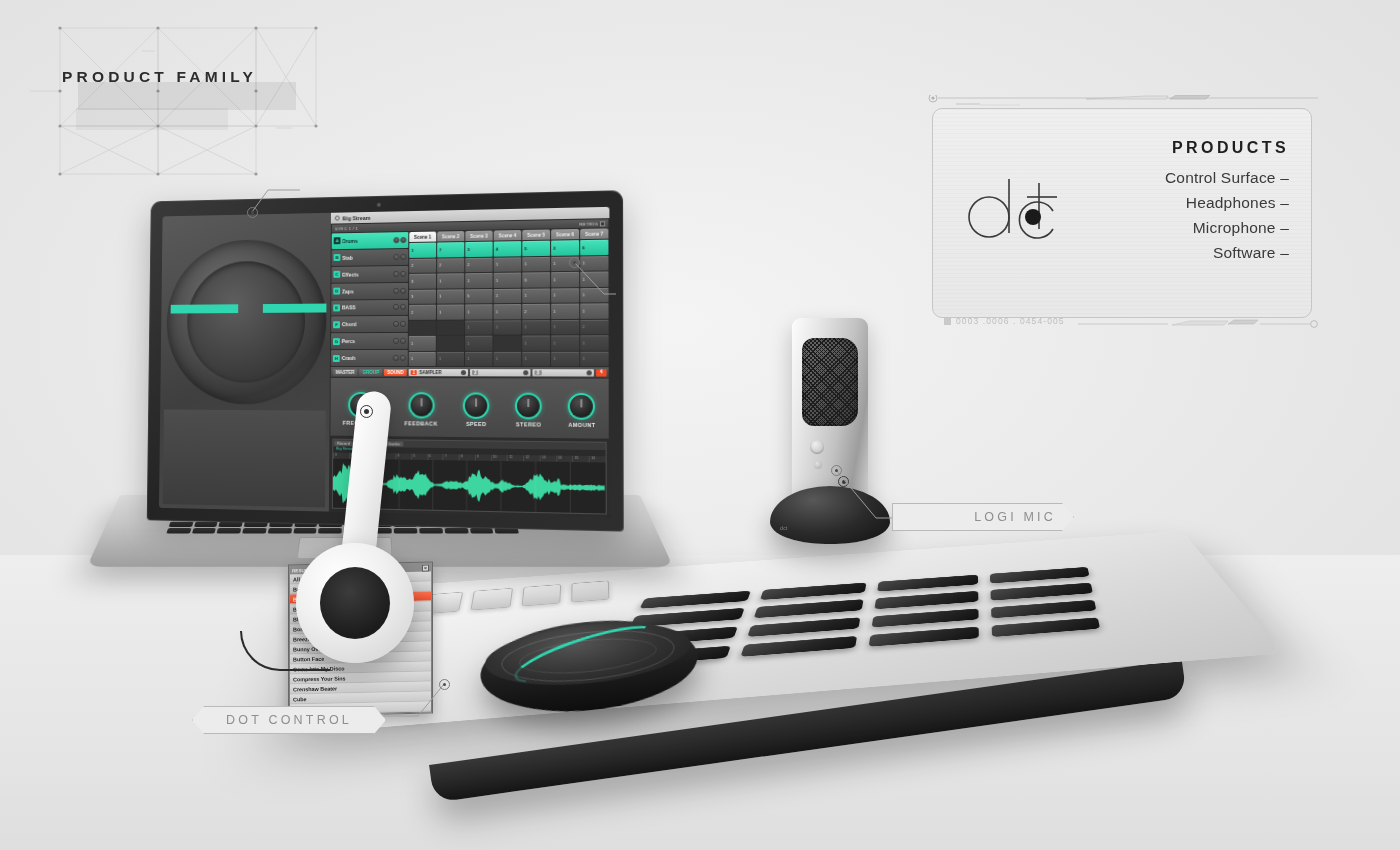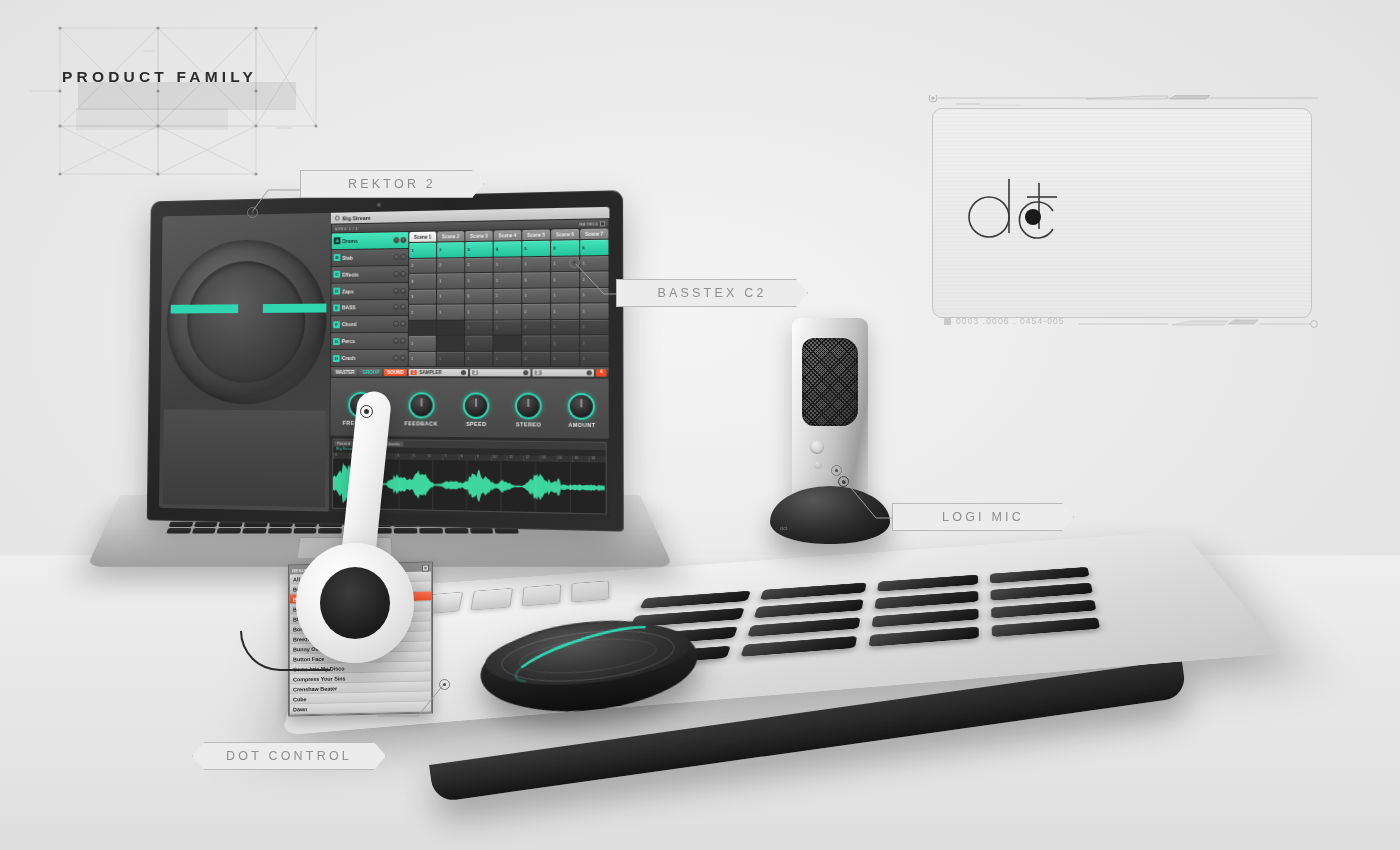--- a/index.html
+++ b/index.html
@@ -522,20 +522,27 @@
       <svg width="110" height="80" viewBox="0 0 110 80">
         <g fill="none" stroke="#3a3a3a" stroke-width="1.6">
           <circle cx="28" cy="46" r="20"></circle>
           <line x1="48" y1="8" x2="48" y2="62"></line>
           <path d="M92 40 a18 18 0 1 0 0 18" stroke-width="1.6"></path>
           <line x1="78" y1="12" x2="78" y2="58"></line>
           <line x1="66" y1="26" x2="96" y2="26"></line>
         </g>
         <circle cx="72" cy="46" r="8" fill="#1a1a1a"></circle>
       </svg>
+    </div>
+    <div class="prod-list">
+      <div class="prod-head">PRODUCTS</div>
+      <div class="prod-item">Control Surface –</div>
+      <div class="prod-item">Headphones –</div>
+      <div class="prod-item">Microphone –</div>
+      <div class="prod-item">Software –</div>
     </div>
   </div>
 
   <div id="prod-deco-bot">
     <svg width="390" height="14" viewBox="0 0 390 14">
       <line x1="150" y1="6" x2="240" y2="6" stroke="#c9c9c9"></line>
       <path d="M244 7 L262 3 L300 3 L296 7 Z" fill="#dedede" stroke="#c4c4c4" stroke-width="0.6"></path>
       <path d="M300 6 L306 2 L330 2 L326 6 Z" fill="#cfcfcf" stroke="#bababa" stroke-width="0.6"></path>
       <line x1="332" y1="6" x2="382" y2="6" stroke="#c9c9c9"></line>
       <circle cx="386" cy="6" r="3.4" fill="none" stroke="#bcbcbc"></circle>
@@ -984,33 +991,25 @@
       <path d="M892 518 L876 518 L836 470"></path>
       <path d="M378 716 L418 716 L444 684"></path>
     </g>
   </svg>
 
   <div class="node" style="left:247px; top:207px;"></div>
   <div class="node" style="left:569px; top:257px;"></div>
   <div class="node" style="left:831px; top:465px;"></div>
   <div class="node" style="left:439px; top:679px;"></div>
 
-  <div class="callout cut-r" style="left:300px; top:170px; width:184px;">
-    <span class="cbox"></span>
-    <span class="ctxt">REKTOR 2</span>
-  </div>
-
-  <div class="callout cut-r" style="left:616px; top:279px; width:192px;">
-    <span class="cbox"></span>
-    <span class="ctxt">BASSTEX C2</span>
-  </div>
-
-  <div class="callout cut-r" style="left:892px; top:503px; width:182px;">
+
+
+  <div class="callout cut-r" style="left:892px; top:503px; width:182px;justify-content:flex-end;">
     <span class="cbox"></span>
     <span class="ctxt">LOGI MIC</span>
   </div>
 
-  <div class="callout cut-lr" style="left:192px; top:706px; width:194px;margin-top:36px;">
+  <div class="callout cut-lr" style="left:192px; top:706px; width:194px;">
     <span class="cbox"></span>
     <span class="ctxt">DOT CONTROL</span>
   </div>
 
 </div>
 
 </body></html>

